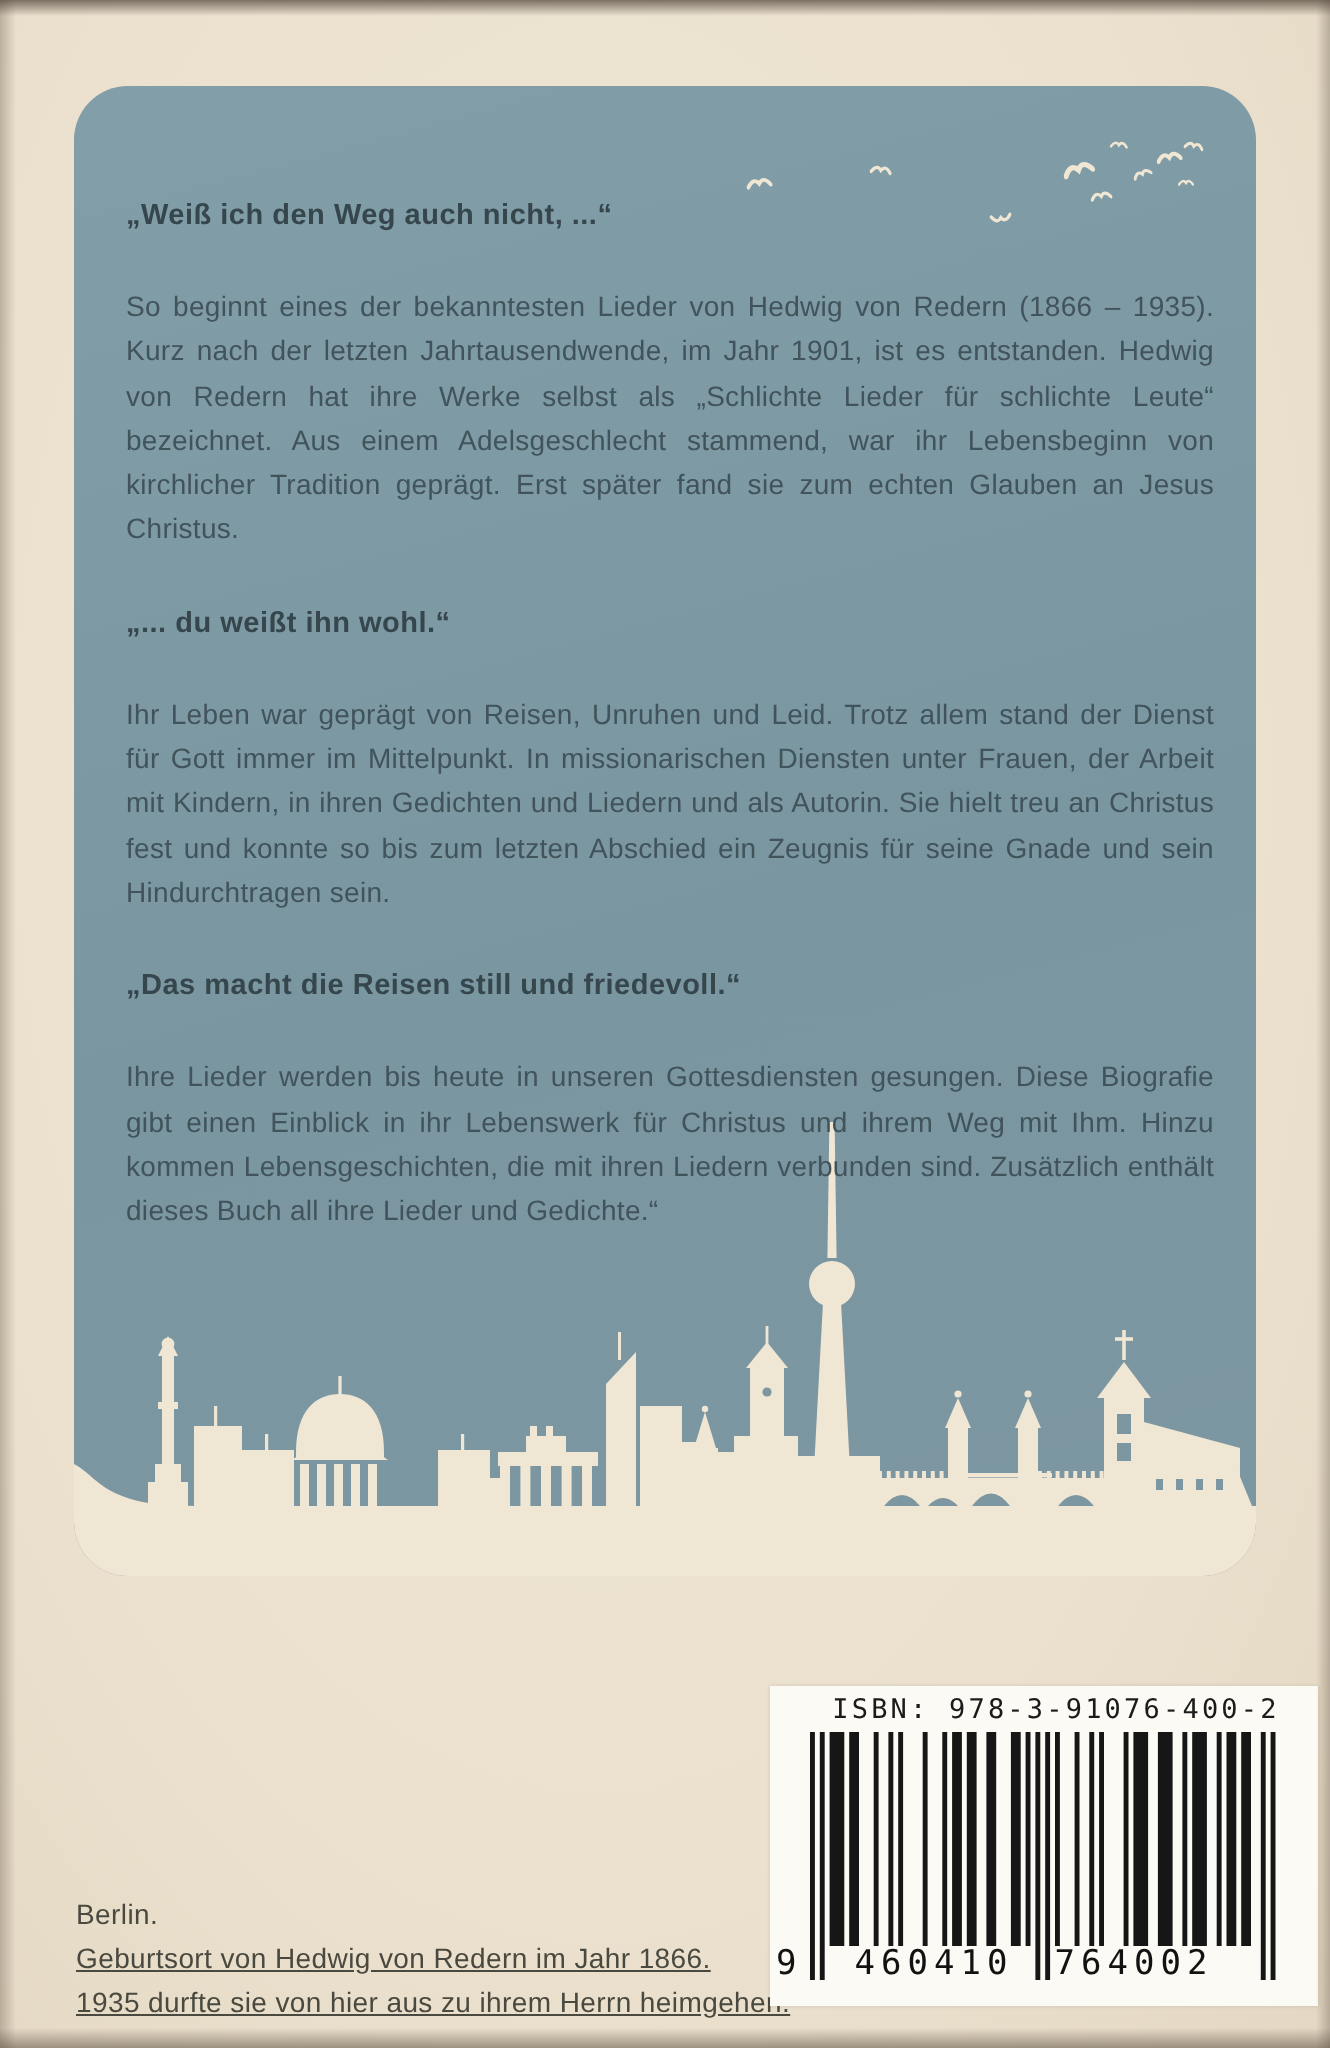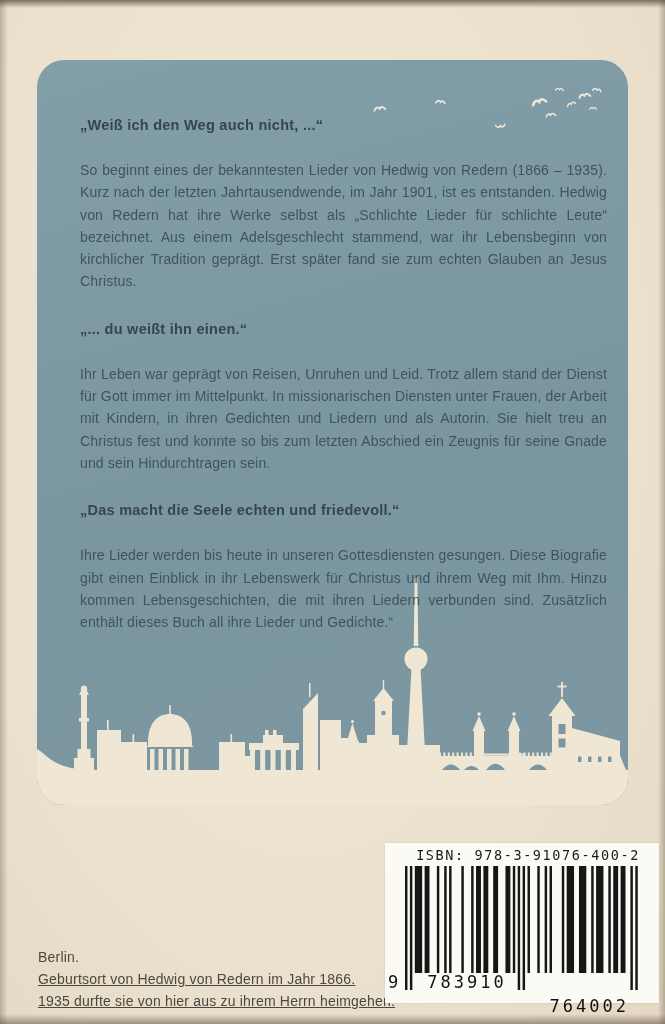--- a/index.html
+++ b/index.html
@@ -8,24 +8,24 @@
     background:radial-gradient(ellipse at 45% 38%,#efe6d5 0%,#ebe1ce 62%,#e4d8c3 100%);}
 
   
   .edge{position:absolute;pointer-events:none;z-index:9;}
   .edge-top{top:0;left:0;right:0;height:8px;background:linear-gradient(180deg,rgba(56,43,34,.62),rgba(56,43,34,0));}
   .edge-bottom{bottom:0;left:0;right:0;height:10px;background:linear-gradient(0deg,rgba(82,68,54,.5),rgba(82,68,54,0));}
   .edge-left{top:0;bottom:0;left:0;width:8px;background:linear-gradient(90deg,rgba(82,68,54,.3),rgba(82,68,54,0));}
   .edge-right{top:0;bottom:0;right:0;width:7px;background:linear-gradient(270deg,rgba(82,68,54,.32),rgba(82,68,54,0));}
 
   
-  .panel{position:absolute;left:37px;top:60px;width:591px;height:745px;
+  .panel{position:absolute;left:37px;top:43px;width:591px;height:745px;
     border-radius:27px;overflow:hidden;
     background:linear-gradient(165deg,#829ea9 0%,#7a96a1 55%,#7c97a2 100%);
-    box-sizing:border-box;padding:55px 21px 0 43px;}
+    box-sizing:border-box;padding:55px 21px 0 26px;}
   .panel .textblock{position:relative;z-index:2;}
   .quote{font-size:14.5px;font-weight:bold;color:#36464d;letter-spacing:.25px;
     margin:0 0 24px 0;line-height:20px;}
   .para{font-size:14px;color:#41535b;letter-spacing:.15px;line-height:22.3px;
     text-align:justify;margin:11px 0 26px 0;}
 
   
   .bird{position:absolute;z-index:1;display:block;}
   .bird svg{display:block;width:100%;height:100%;}
 
@@ -40,21 +40,21 @@
   
   .barcode-box{position:absolute;left:385px;top:843px;width:274px;height:160px;
     background:#fbfaf5;z-index:3;box-shadow:0 0 2px rgba(0,0,0,.12);}
   .isbn-line{position:absolute;top:4px;left:0;right:0;text-align:center;
     font-family:"DejaVu Sans Mono",monospace;font-size:13.5px;letter-spacing:1.6px;color:#1b1b1b;padding-left:12px;}
   .bars-svg{position:absolute;left:20px;top:23px;display:block;}
   .bc-digit{position:absolute;font-family:"DejaVu Sans Mono",monospace;font-size:17px;
     color:#121212;letter-spacing:3px;top:129px;}
   .bc-d0{left:3px;}
   .bc-d1{left:32px;width:100px;text-align:center;}
-  .bc-d2{left:144px;width:100px;text-align:right;margin-top:24px;}
+  .bc-d2{left:132px;width:100px;text-align:center;}
 </style>
 </head>
 <body>
 
 <div class="photo">
 
   <div class="panel">
 
     <span class="bird" style="left:336px;top:44px;width:13px;height:8px;transform:rotate(-8deg);">
         <svg viewBox="0 0 16 9">
@@ -103,23 +103,23 @@
       </span>
     <span class="bird" style="left:552px;top:45px;width:8px;height:6px;transform:rotate(0deg);">
         <svg viewBox="0 0 16 9">
           <path d="M1,7 Q5,1 8,5.5 Q11,1 15,7" fill="none" stroke="#efe6d4" stroke-width="2.4" stroke-linecap="round"></path>
         </svg>
       </span>
 
     <div class="textblock">
       <h2 class="quote">„Weiß ich den Weg auch nicht, ...“</h2>
       <p class="para">So beginnt eines der bekanntesten Lieder von Hedwig von Redern (1866 – 1935). Kurz nach der letzten Jahrtausendwende, im Jahr 1901, ist es entstanden. Hedwig von Redern hat ihre Werke selbst als „Schlichte Lieder für schlichte Leute“ bezeichnet. Aus einem Adelsgeschlecht stammend, war ihr Lebensbeginn von kirchlicher Tradition geprägt. Erst später fand sie zum echten Glauben an Jesus Christus.</p>
-      <h2 class="quote">„... du weißt ihn einen.“</h2>
+      <h2 class="quote">„... du weißt ihn wohl.“</h2>
       <p class="para">Ihr Leben war geprägt von Reisen, Unruhen und Leid. Trotz allem stand der Dienst für Gott immer im Mittelpunkt. In missionarischen Diensten unter Frauen, der Arbeit mit Kindern, in ihren Gedichten und Liedern und als Autorin. Sie hielt treu an Christus fest und konnte so bis zum letzten Abschied ein Zeugnis für seine Gnade und sein Hindurchtragen sein.</p>
-      <h2 class="quote">„Das macht die Seele echten und friedevoll.“</h2>
+      <h2 class="quote">„Das macht die Reisen still und friedevoll.“</h2>
       <p class="para">Ihre Lieder werden bis heute in unseren Gottesdiensten gesungen. Diese Biografie gibt einen Einblick in ihr Lebenswerk für Christus und ihrem Weg mit Ihm. Hinzu kommen Lebensgeschichten, die mit ihren Liedern verbunden sind. Zusätzlich enthält dieses Buch all ihre Lieder und Gedichte.“</p>
     </div>
 
     <svg class="skyline" viewBox="0 0 591 232" preserveAspectRatio="none">
       <g fill="#efe6d4">
         <path d="M0,176 C10,181 13,192 40,196 L60,197 L591,197 L591,232 L0,232 Z"></path>
 
         <circle cx="47" cy="116" r="3.2"></circle>
           <polygon points="42,122 52,122 47,112"></polygon>
         <rect x="44" y="121" width="6" height="58"></rect>
@@ -255,21 +255,21 @@
         <rect x="173.95" y="0" width="7.35" height="107" fill="#161616"></rect>
         <rect x="186.20" y="0" width="2.45" height="107" fill="#161616"></rect>
         <rect x="191.10" y="0" width="7.35" height="107" fill="#161616"></rect>
         <rect x="203.35" y="0" width="2.45" height="107" fill="#161616"></rect>
         <rect x="208.25" y="0" width="4.90" height="107" fill="#161616"></rect>
         <rect x="215.60" y="0" width="4.90" height="107" fill="#161616"></rect>
         <rect x="225.40" y="0" width="2.45" height="124" fill="#161616"></rect>
         <rect x="230.30" y="0" width="2.45" height="124" fill="#161616"></rect>
       </svg>
     <span class="bc-digit bc-d0">9</span>
-    <span class="bc-digit bc-d1">783910</span>
+    <span class="bc-digit bc-d1">460410</span>
     <span class="bc-digit bc-d2">764002</span>
   </div>
 
   <div class="edge edge-top"></div>
   <div class="edge edge-bottom"></div>
   <div class="edge edge-left"></div>
   <div class="edge edge-right"></div>
 </div>
 
 </body></html>

